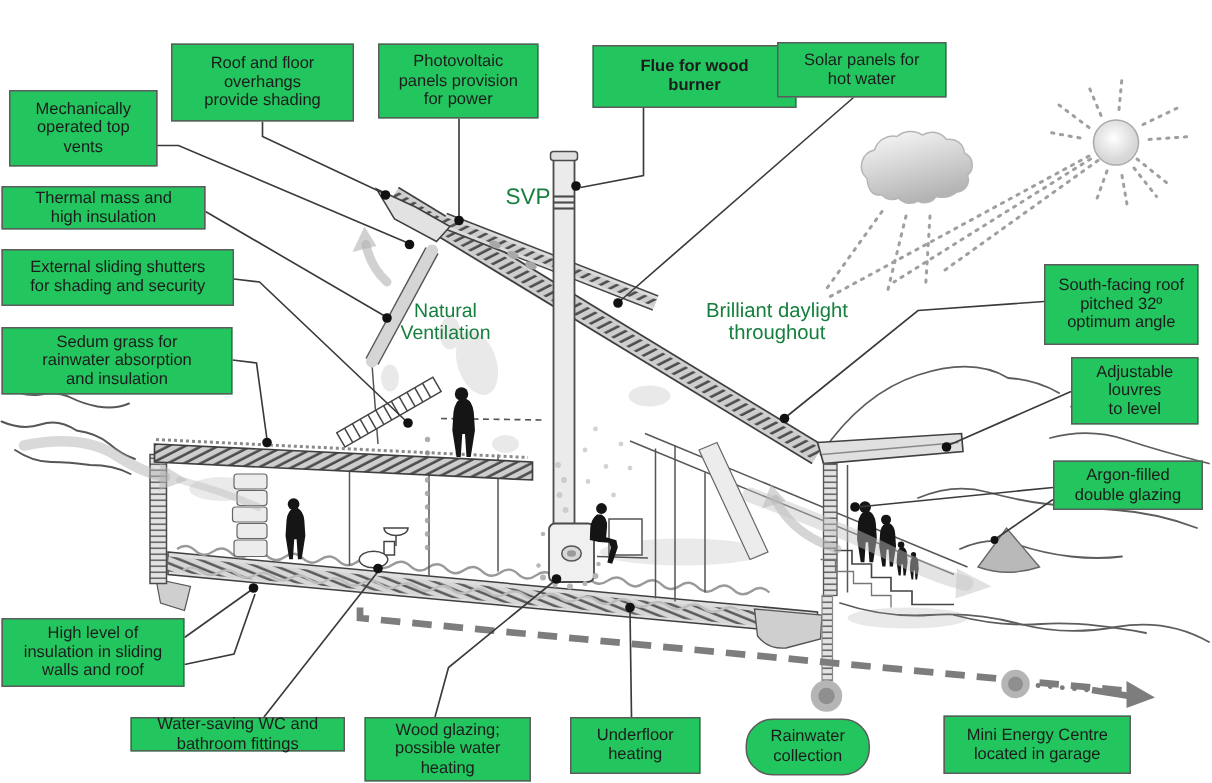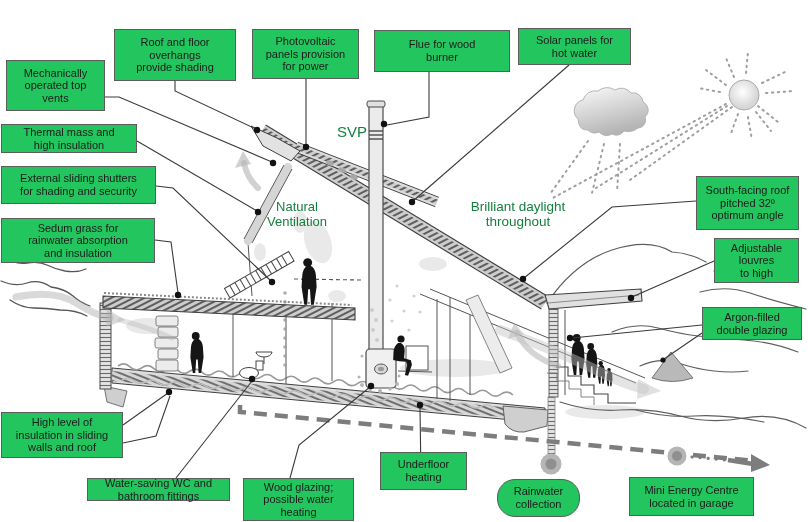--- a/index.html
+++ b/index.html
@@ -17,32 +17,32 @@
     position:absolute;color:#15803d;text-align:center;white-space:pre-line;
     line-height:1.12;
   }
   #svp{left:332px;top:124px;width:40px;font-size:15px;}
   #natvent{left:258px;top:200px;width:78px;font-size:13px;}
   #daylight{left:455px;top:199px;width:126px;font-size:13.5px;}
   
   #cb-mech{left:6px;top:60px;width:99px;height:51px;}
   #cb-overhang{left:114px;top:29px;width:122px;height:52px;}
   #cb-pv{left:252px;top:29px;width:107px;height:50px;}
-  #cb-flue{left:374px;top:30px;width:136px;height:42px;}
+  #cb-flue{left:395px;top:30px;width:136px;height:42px;font-weight:bold;}
   #cb-solar{left:518px;top:28px;width:113px;height:37px;}
   #cb-thermal{left:1px;top:124px;width:136px;height:29px;}
   #cb-shutter{left:1px;top:166px;width:155px;height:38px;}
   #cb-sedum{left:1px;top:218px;width:154px;height:45px;}
   #cb-south{left:696px;top:176px;width:103px;height:54px;}
   #cb-louvre{left:714px;top:238px;width:85px;height:45px;}
   #cb-argon{left:702px;top:307px;width:100px;height:33px;}
   #cb-high{left:1px;top:412px;width:122px;height:46px;}
   #cb-wc{left:87px;top:478px;width:143px;height:23px;}
   #cb-wood{left:243px;top:478px;width:111px;height:43px;}
-  #cb-under{left:380px;top:452px;width:87px;height:38px;}
+  #cb-under{left:380px;top:478px;width:87px;height:38px;}
   #cb-rain{left:497px;top:479px;width:83px;height:38px;border-radius:18px;}
   #cb-mini{left:629px;top:477px;width:125px;height:39px;}
 </style>
 </head>
 <body>
 
 <div id="stage">
 
 <svg id="sketch" width="808" height="522" viewBox="0 0 808 522" xmlns="http://www.w3.org/2000/svg">
   <defs>
@@ -393,21 +393,21 @@
 <div class="callout" id="cb-shutter">External sliding shutters
 for shading and security</div>
 <div class="callout" id="cb-sedum">Sedum grass for
 rainwater absorption
 and insulation</div>
 <div class="callout" id="cb-south">South-facing roof
 pitched 32º
 optimum angle</div>
 <div class="callout" id="cb-louvre">Adjustable
 louvres
-to high</div>
+to level</div>
 <div class="callout" id="cb-argon">Argon-filled
 double glazing</div>
 <div class="callout" id="cb-high">High level of
 insulation in sliding
 walls and roof</div>
 <div class="callout" id="cb-wc">Water-saving WC and
 bathroom fittings</div>
 <div class="callout" id="cb-wood">Wood glazing;
 possible water
 heating</div>

